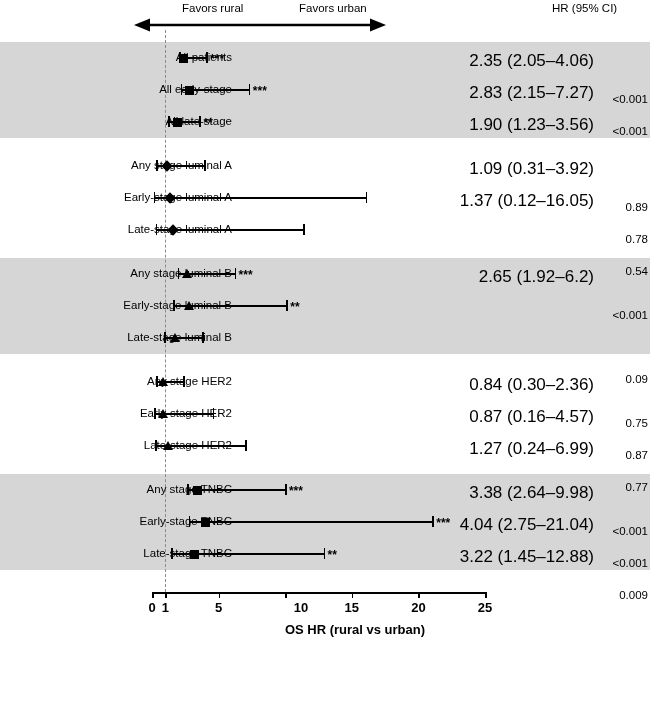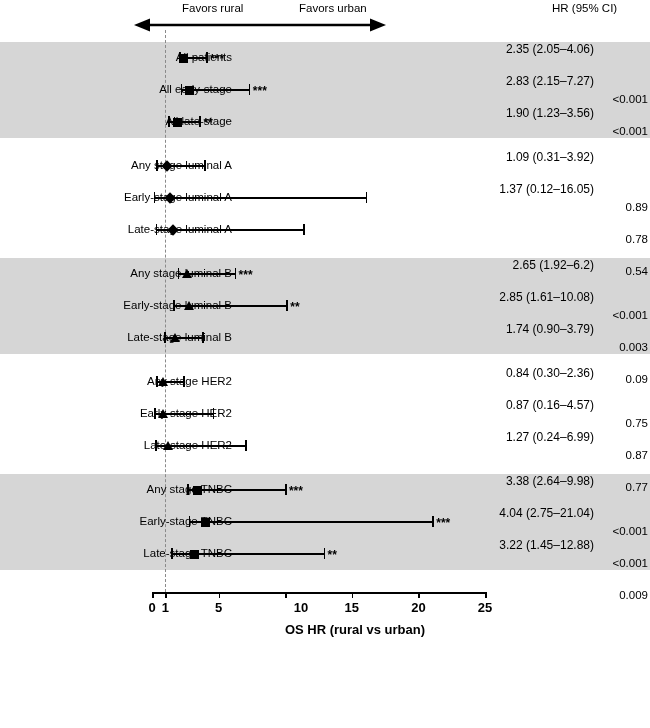--- a/index.html
+++ b/index.html
@@ -66,24 +66,24 @@
     position: absolute;
     right: 418px;           
     top: 9px;
     font-size: 11.5px;
     white-space: nowrap;
     text-align: right;
   }
   .row-hr {
     position: absolute;
     left: 0;
-    top: 0;
+    top: 9px;
     width: 594px;
     text-align: right;
-    font-size: 12px;
+    font-size: 17px;
     white-space: nowrap;
   }
   .row-p {
     position: absolute;
     left: 0;
     top: 9px;
     width: 648px;
     text-align: right;
     font-size: 11.5px;
     white-space: nowrap;
@@ -312,34 +312,31 @@
         <div class="row-label">Early-stage luminal B</div>
         <div class="plot-area">
           <div class="ci-line" style="left: 21.4452px; width: 112.82px;"></div>
           <div class="cap" style="left: 21.4452px;"></div>
           <div class="cap" style="left: 134.266px;"></div>
           <div class="mk" style="left: 37.962px;">
             <div class="mk-triangle"></div>
           </div>
           <div class="stars" style="left: 138.266px;">**</div>
         </div>
-        <div class="row-hr">2.85 (1.61–10.08)</div>
-        <div class="row-p">0.003</div>
       </div>
       <div class="row" style="top: 322px;">
         <div class="row-label">Late-stage luminal B</div>
         <div class="plot-area">
           <div class="ci-line" style="left: 11.988px; width: 38.4948px;"></div>
           <div class="cap" style="left: 11.988px;"></div>
           <div class="cap" style="left: 50.4828px;"></div>
           <div class="mk" style="left: 23.1768px;">
             <div class="mk-triangle"></div>
           </div>
         </div>
-        <div class="row-hr">1.74 (0.90–3.79)</div>
         <div class="row-p">0.09</div>
       </div>
       <div class="row" style="top: 366px;">
         <div class="row-label">Any stage HER2</div>
         <div class="plot-area">
           <div class="ci-line" style="left: 3.996px; width: 27.4392px;"></div>
           <div class="cap" style="left: 3.996px;"></div>
           <div class="cap" style="left: 31.4352px;"></div>
           <div class="mk" style="left: 11.1888px;">
             <div class="mk-triangle"></div>

